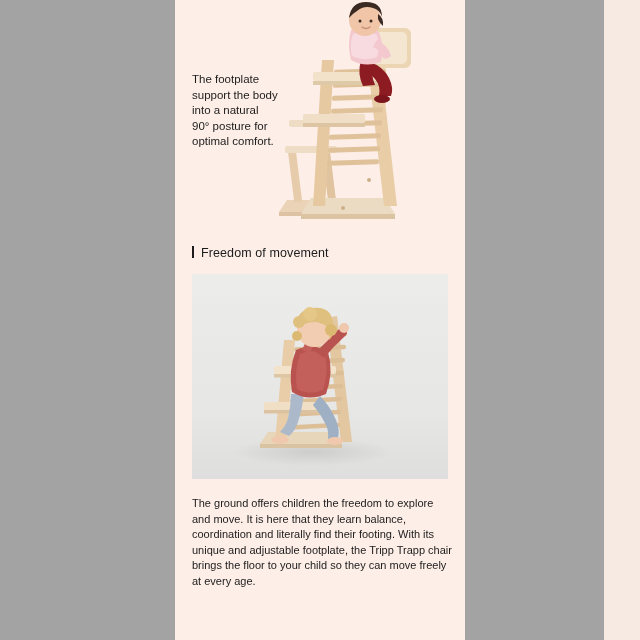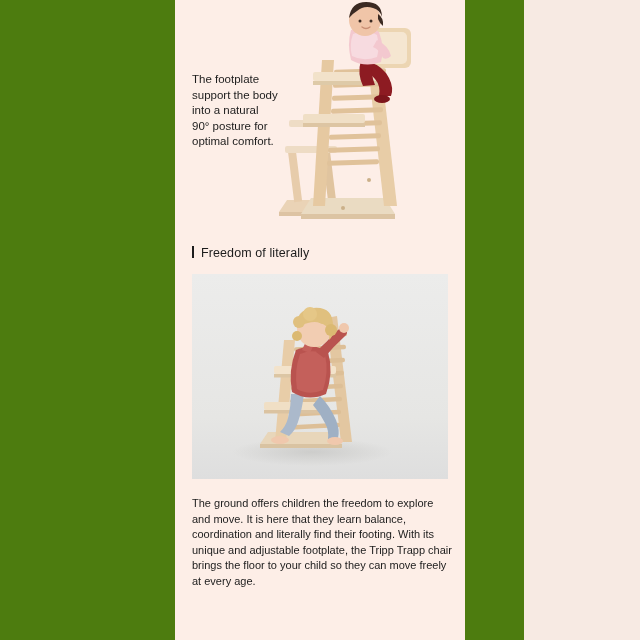--- a/index.html
+++ b/index.html
@@ -8,23 +8,23 @@
   }
   body {
     width: 640px;
     height: 640px;
     background: #f7eae3;
     font-family: "Liberation Sans", sans-serif;
     overflow: hidden;
   }
   .page {
     position: relative;
-    width: 524px;
+    width: 604px;
     height: 640px;
-    background: #4d7c0f;
+    background: #a3a3a3;
   }
   .content-column {
     position: absolute;
     left: 175px;
     top: 0;
     width: 290px;
     height: 640px;
     background: #fdeee7;
   }
 
@@ -186,21 +186,21 @@
 
       <div class="hero-caption">The footplate
 support the body
 into a natural
 90° posture for
 optimal comfort.</div>
     </div>
 
     <div class="heading-row">
       <div class="heading">
-        <span class="bar"></span><span>Freedom of literally</span>
+        <span class="bar"></span><span>Freedom of movement</span>
       </div>
     </div>
 
     <div class="photo-wrap">
       <svg class="photo-art" viewBox="0 0 256 205" preserveAspectRatio="xMidYMid slice" xmlns="http://www.w3.org/2000/svg" aria-hidden="true">
         <defs>
           <linearGradient id="bgGrad" x1="0" y1="0" x2="0" y2="1">
             <stop offset="0%" stop-color="#ececeb"></stop>
             <stop offset="70%" stop-color="#e6e6e4"></stop>
             <stop offset="100%" stop-color="#dedede"></stop>

